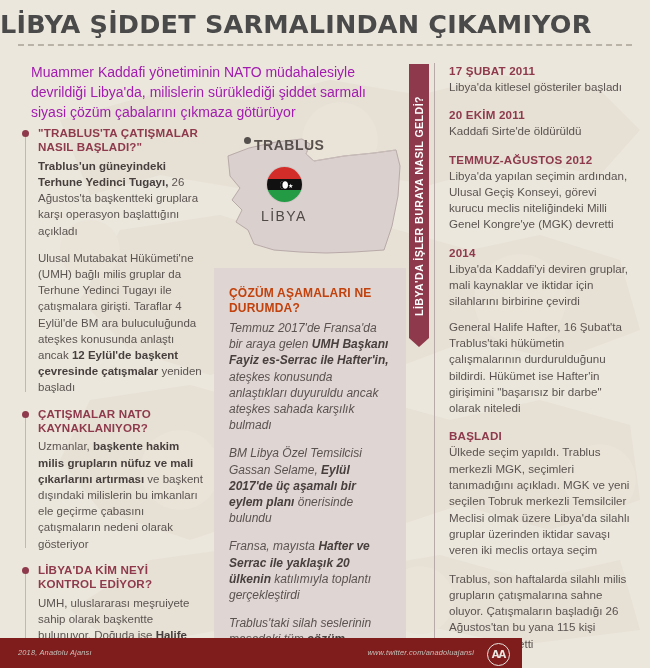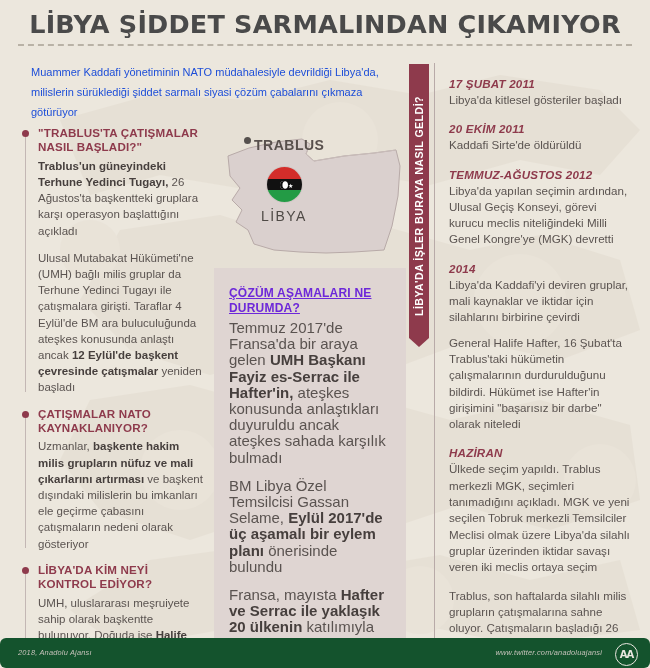--- a/index.html
+++ b/index.html
@@ -13,34 +13,34 @@
   .map-bg{
     position:absolute;inset:0;z-index:0;pointer-events:none;opacity:.55;
   }
   .map-bg svg{width:100%;height:100%;display:block;}
 
   .sheet{position:absolute;inset:0;z-index:2;}
 
   
   .header{position:absolute;left:0;top:0;width:650px;height:48px;}
   .title{
-    position:absolute;left:0;top:9px;width:650px;text-align:center;
+    position:absolute;left:0;top:9px;width:650px;text-align:left;
     font-size:25.5px;font-weight:bold;letter-spacing:.2px;color:#4a4a4a;
     font-family:"DejaVu Sans","Liberation Sans",sans-serif;
     white-space:nowrap;
   }
   .rule{
     position:absolute;left:18px;top:44px;width:614px;height:0;
     border-top:2px dashed #b9b2a6;
   }
 
   
   .intro{
     position:absolute;left:31px;top:62px;width:360px;
-    font-size:11px;line-height:20px;color:#1d4ed8;
+    font-size:14px;line-height:20px;color:#a21caf;
   }
 
   
   .col-left{position:absolute;left:22px;top:126px;width:185px;}
   .block{position:relative;padding-left:16px;margin-bottom:11px;}
   .block .dot{
     position:absolute;left:0;top:4px;width:7px;height:7px;border-radius:50%;
     background:#8e3a4c;
   }
   .block .stem{
@@ -82,23 +82,23 @@
   .flag .crescent{position:absolute;left:13px;top:14px;width:8px;height:8px;border-radius:50%;
     background:#fff;box-shadow:2.4px 0 0 0 #111 inset;}
   .flag .star{position:absolute;left:21px;top:15.5px;color:#fff;font-size:6px;line-height:6px;}
 
   .panel{
     position:relative;width:192px;background:#dfd5d2;
     padding:18px 15px 16px 15px;box-sizing:border-box;margin-top:2px;
   }
   .panel h3{
     margin:0 0 4px 0;font-size:12px;line-height:15px;font-weight:bold;
-    color:#6d28d9;letter-spacing:.2px;text-decoration:underline;
-  }
-  .panel p{margin:0 0 12px 0;font-size:15px;line-height:16.2px;color:#5a5350;}
+    color:#c2410c;letter-spacing:.2px;
+  }
+  .panel p{margin:0 0 12px 0;font-size:12px;line-height:16.2px;color:#5a5350;font-style:italic;}
   .panel p:last-child{margin-bottom:0;}
   .panel b{color:#463f3d;font-weight:bold;}
 
   
   .ribbon{
     position:absolute;left:409px;top:64px;width:20px;height:283px;
     background:#8e3a4c;
     clip-path:polygon(0 0,100% 0,100% calc(100% - 9px),50% 100%,0 calc(100% - 9px));
   }
   .ribbon span{
@@ -109,30 +109,29 @@
     letter-spacing:.45px;
   }
   .tl{
     position:absolute;left:434px;top:63px;width:200px;
     padding-left:14px;box-sizing:border-box;
     border-left:1.5px solid #b8aaa8;
   }
   .tl .ev{margin-bottom:12px;}
   .tl .ev:last-child{margin-bottom:0;}
   .tl h4{
-    margin:13px 0 1px 0;font-size:11.6px;line-height:15px;font-weight:bold;color:#8e3a4c;
+    margin:0 0 1px 0;font-size:11.6px;line-height:15px;font-weight:bold;color:#8e3a4c;
     letter-spacing:.2px;
-    font-style:italic;
   }
   .tl p{margin:0 0 9px 0;font-size:11.6px;line-height:16.3px;color:#5a5350;}
   .tl p:last-child{margin-bottom:0;}
 
   
   .footer{
-    position:absolute;left:0;bottom:0;width:650px;height:30px;background:#14532d;border-radius:6px;
+    position:absolute;left:0;bottom:0;width:522px;height:30px;background:#7f1d1d;
   }
   .copyright{
     position:absolute;left:18px;top:10px;font-size:7.4px;font-style:italic;color:#c6c2ba;
     letter-spacing:.2px;
   }
   .twitter{
     position:absolute;right:48px;top:10px;font-size:7.4px;font-style:italic;color:#c6c2ba;
     letter-spacing:.2px;
   }
   .aa-logo{
@@ -252,21 +251,21 @@
       <p>Libya'da yapılan seçimin ardından, Ulusal Geçiş Konseyi, görevi kurucu meclis niteliğindeki Milli Genel Kongre'ye (MGK) devretti</p>
     </div>
 
     <div class="ev">
       <h4>2014</h4>
       <p>Libya'da Kaddafi'yi deviren gruplar, mali kaynaklar ve iktidar için silahlarını birbirine çevirdi</p>
       <p>General Halife Hafter, 16 Şubat'ta Trablus'taki hükümetin çalışmalarının durdurulduğunu bildirdi. Hükümet ise Hafter'in girişimini "başarısız bir darbe" olarak niteledi</p>
     </div>
 
     <div class="ev">
-      <h4>HAZİRAN</h4>
+      <h4>BAŞLADI</h4>
       <p>Ülkede seçim yapıldı. Trablus merkezli MGK, seçimleri tanımadığını açıkladı. MGK ve yeni seçilen Tobruk merkezli Temsilciler Meclisi olmak üzere Libya'da silahlı gruplar üzerinden iktidar savaşı veren iki meclis ortaya seçim</p>
     </div>
 
     <div class="ev">
       <p>Trablus, son haftalarda silahlı milis grupların çatışmalarına sahne oluyor. Çatışmaların başladığı 26 Ağustos'tan bu yana 115 kişi hayatını kaybetti</p>
     </div>
 
   </div>
 
   <div class="footer">

